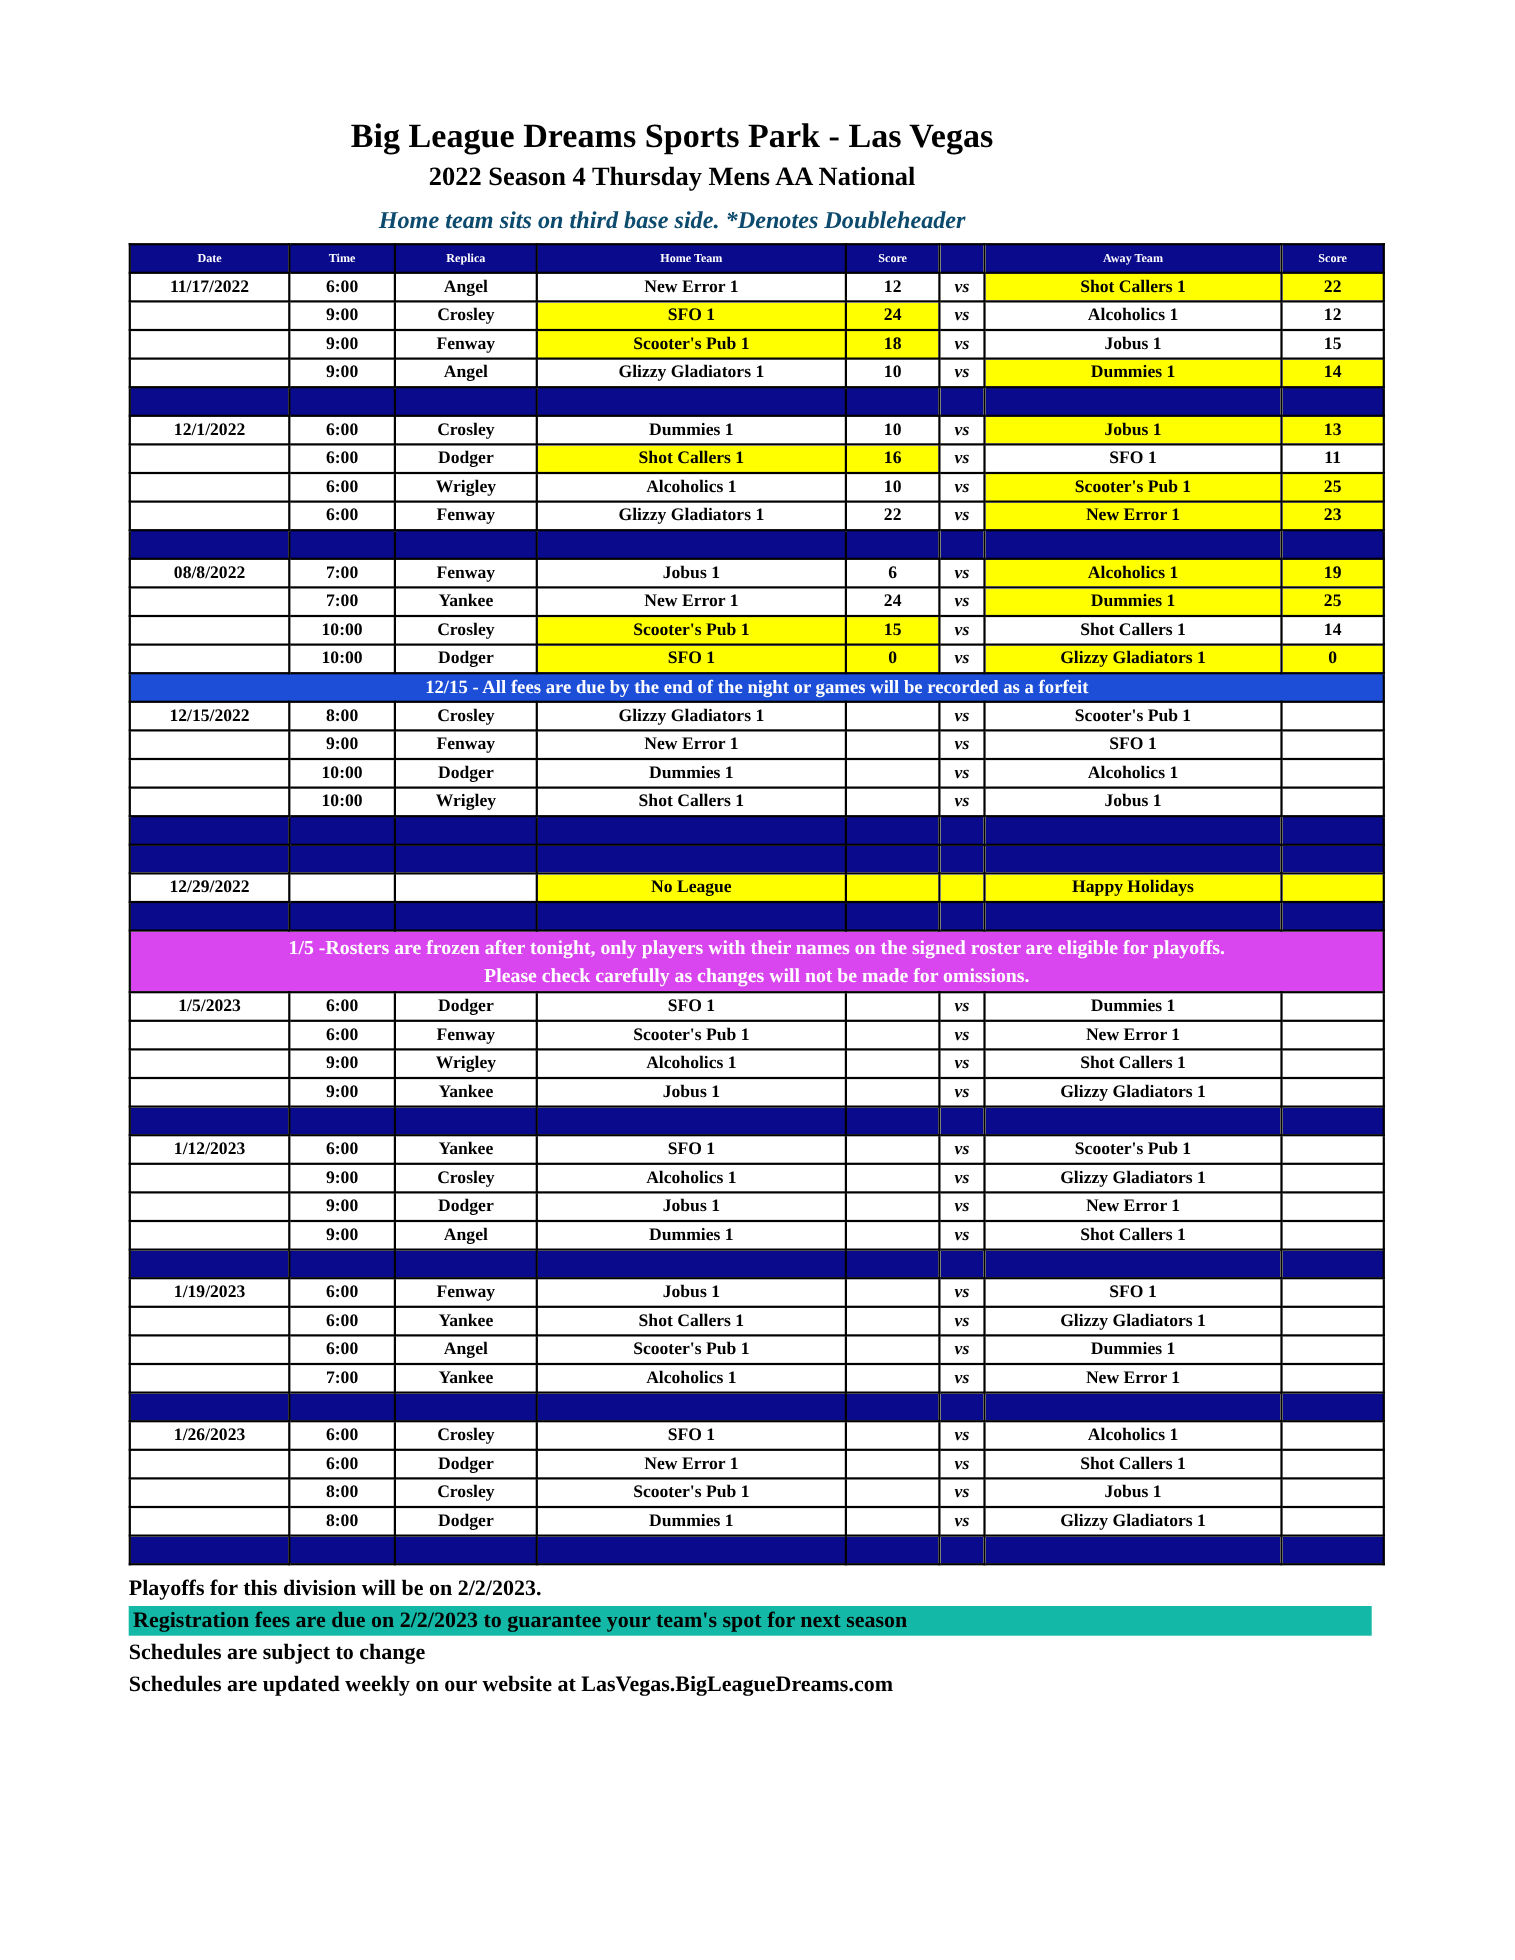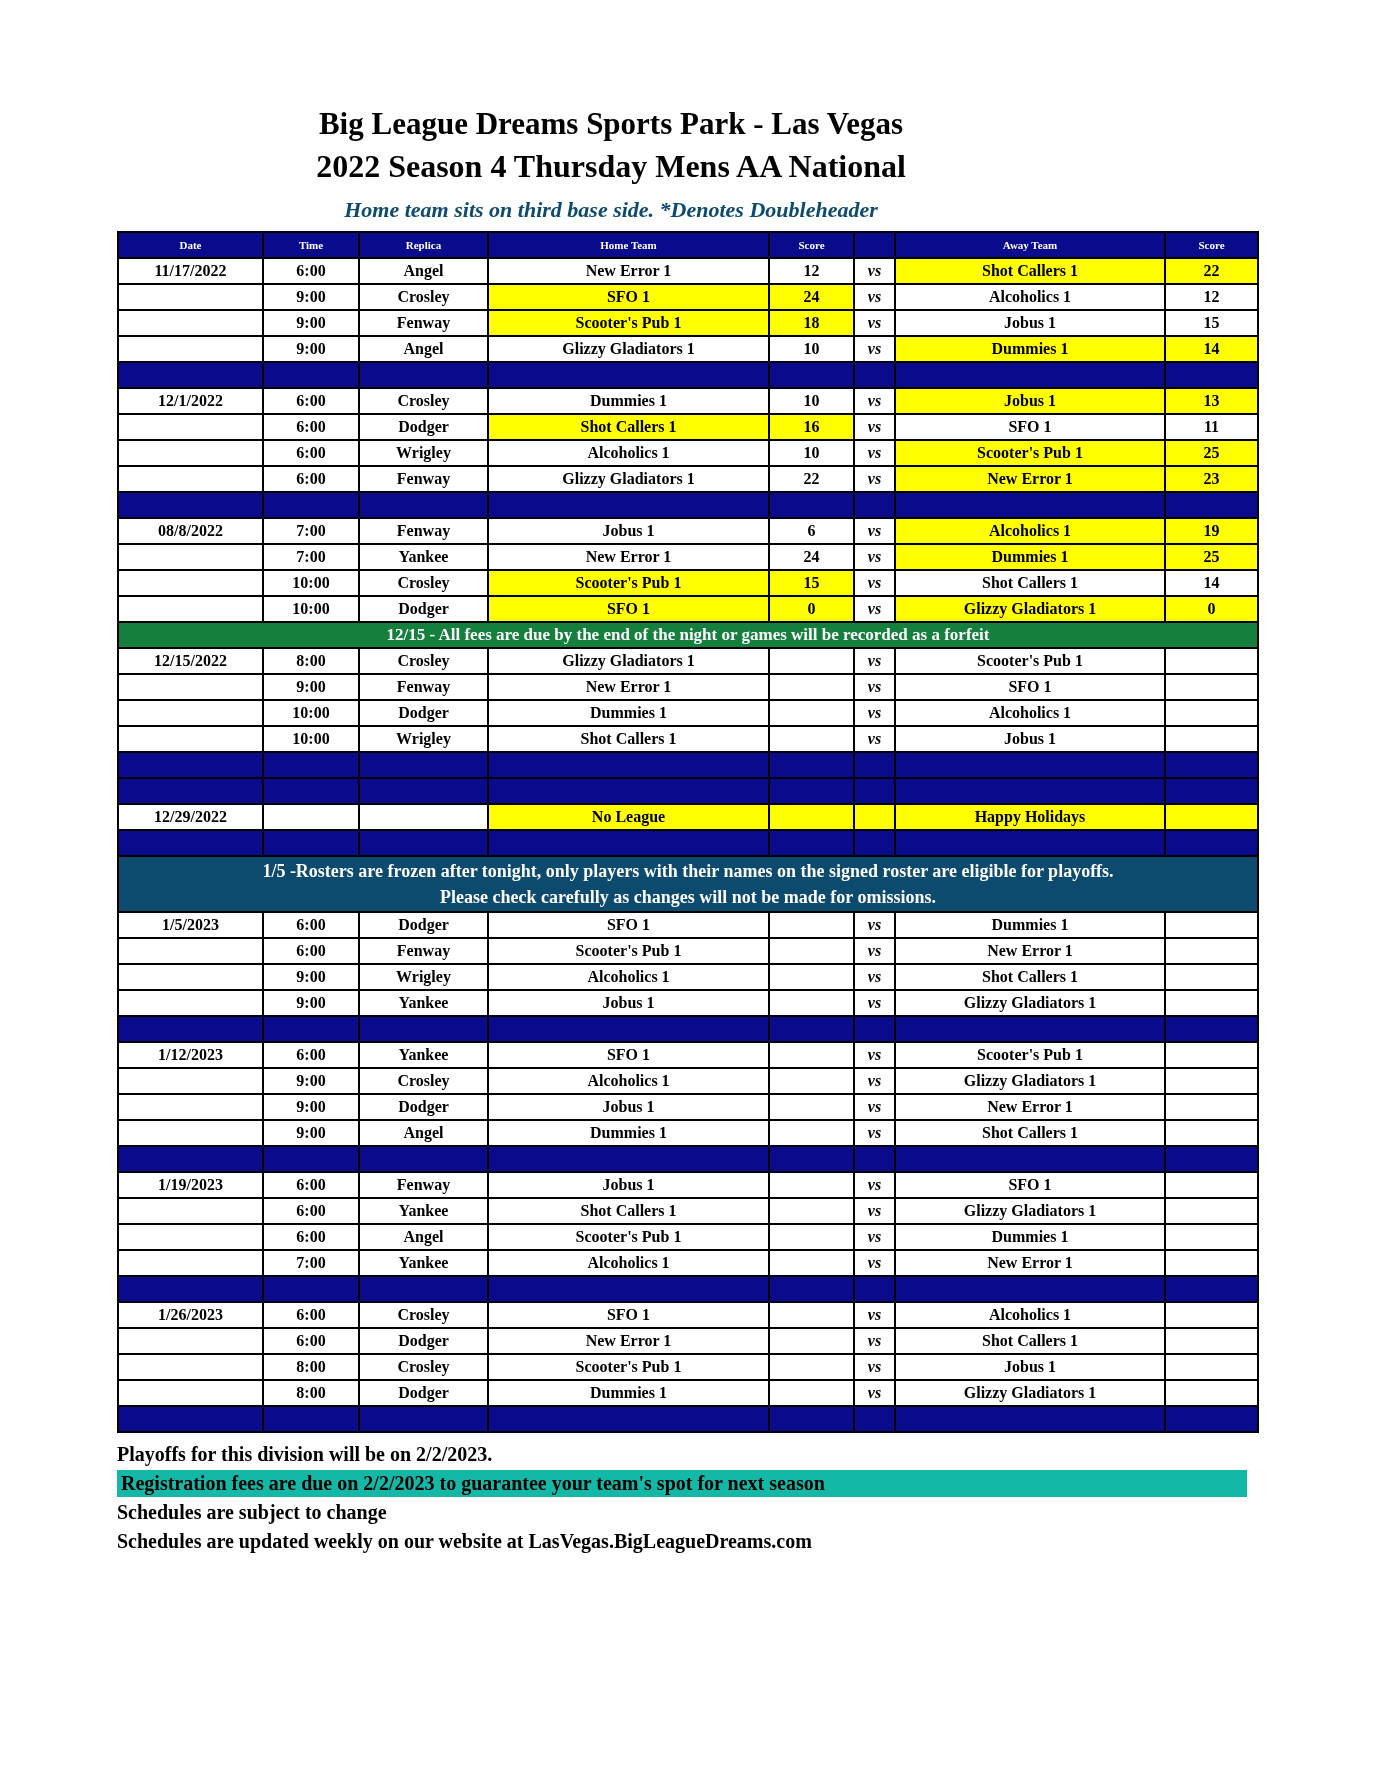--- a/index.html
+++ b/index.html
@@ -2,32 +2,32 @@
 <html><head>
 <meta charset="utf-8">
 <style>
   html,body{margin:0;padding:0;}
   body{
     width:1377px;height:1782px;background:#ffffff;overflow:hidden;
     font-family:"Liberation Serif","DejaVu Serif",serif;font-weight:bold;
   }
   .header-block{margin:106px 0 0 117px;width:988px;text-align:center;}
   .title{font-size:31px;margin:11px 0 6px 0;font-weight:bold;color:#000;}
-  .subtitle{font-size:32px;margin:0 0 12px 0;font-weight:bold;color:#000;}
+  .subtitle{font-size:24px;margin:0 0 12px 0;font-weight:bold;color:#000;}
   .note{font-size:22px;font-style:italic;margin:0 0 8px 0;font-weight:bold;color:#0c4a6e;}
 
   table.sched{border-collapse:collapse;margin:0 0 0 117px;table-layout:fixed;}
   table.sched td,table.sched th{
     border:2px solid #000;height:24px;padding:0 2px;text-align:center;
     font-size:16px;font-weight:bold;overflow:hidden;white-space:nowrap;color:#000;
   }
   table.sched thead th{background:#0A0A8C;color:#ffffff;font-size:11px;}
   tr.sep td{background:#0A0A8C;height:24px;}
-  tr.notice td{background:#15803d;color:#ffffff;font-size:17px;}
-  tr.banner td{background:#0c4a6e;color:#ffffff;font-size:18px;height:54px;line-height:26px;}
+  tr.notice td{background:#1d4ed8;color:#ffffff;font-size:17px;}
+  tr.banner td{background:#d946ef;color:#ffffff;font-size:18px;height:54px;line-height:26px;}
   td.c-vs{font-style:italic;font-size:15px;}
   td.hl{background:#FFFF00;color:#00008B;}
 
   .footer-block{margin:8px 0 0 117px;}
   .foot-line{font-size:20px;font-weight:bold;color:#000;margin:2px 0;padding:2px 4px 2px 0;}
   .foot-line.yellow{background:#14b8a6;width:1122px;padding-left:4px;}
 </style>
 </head>
 <body>
 

